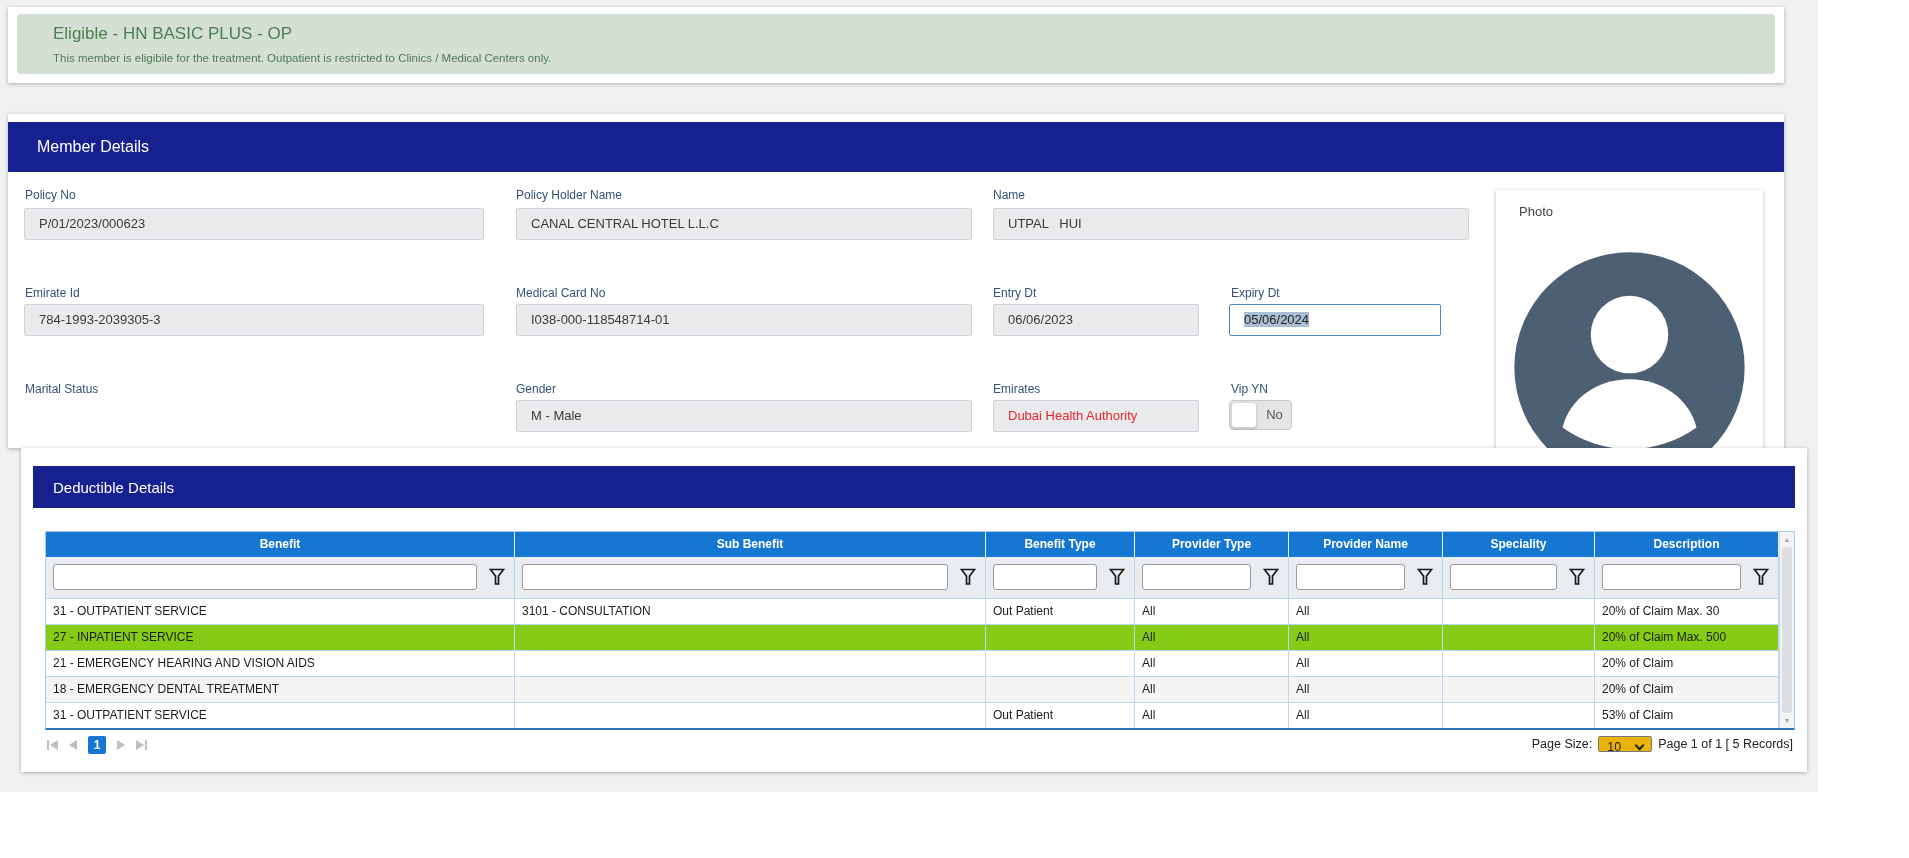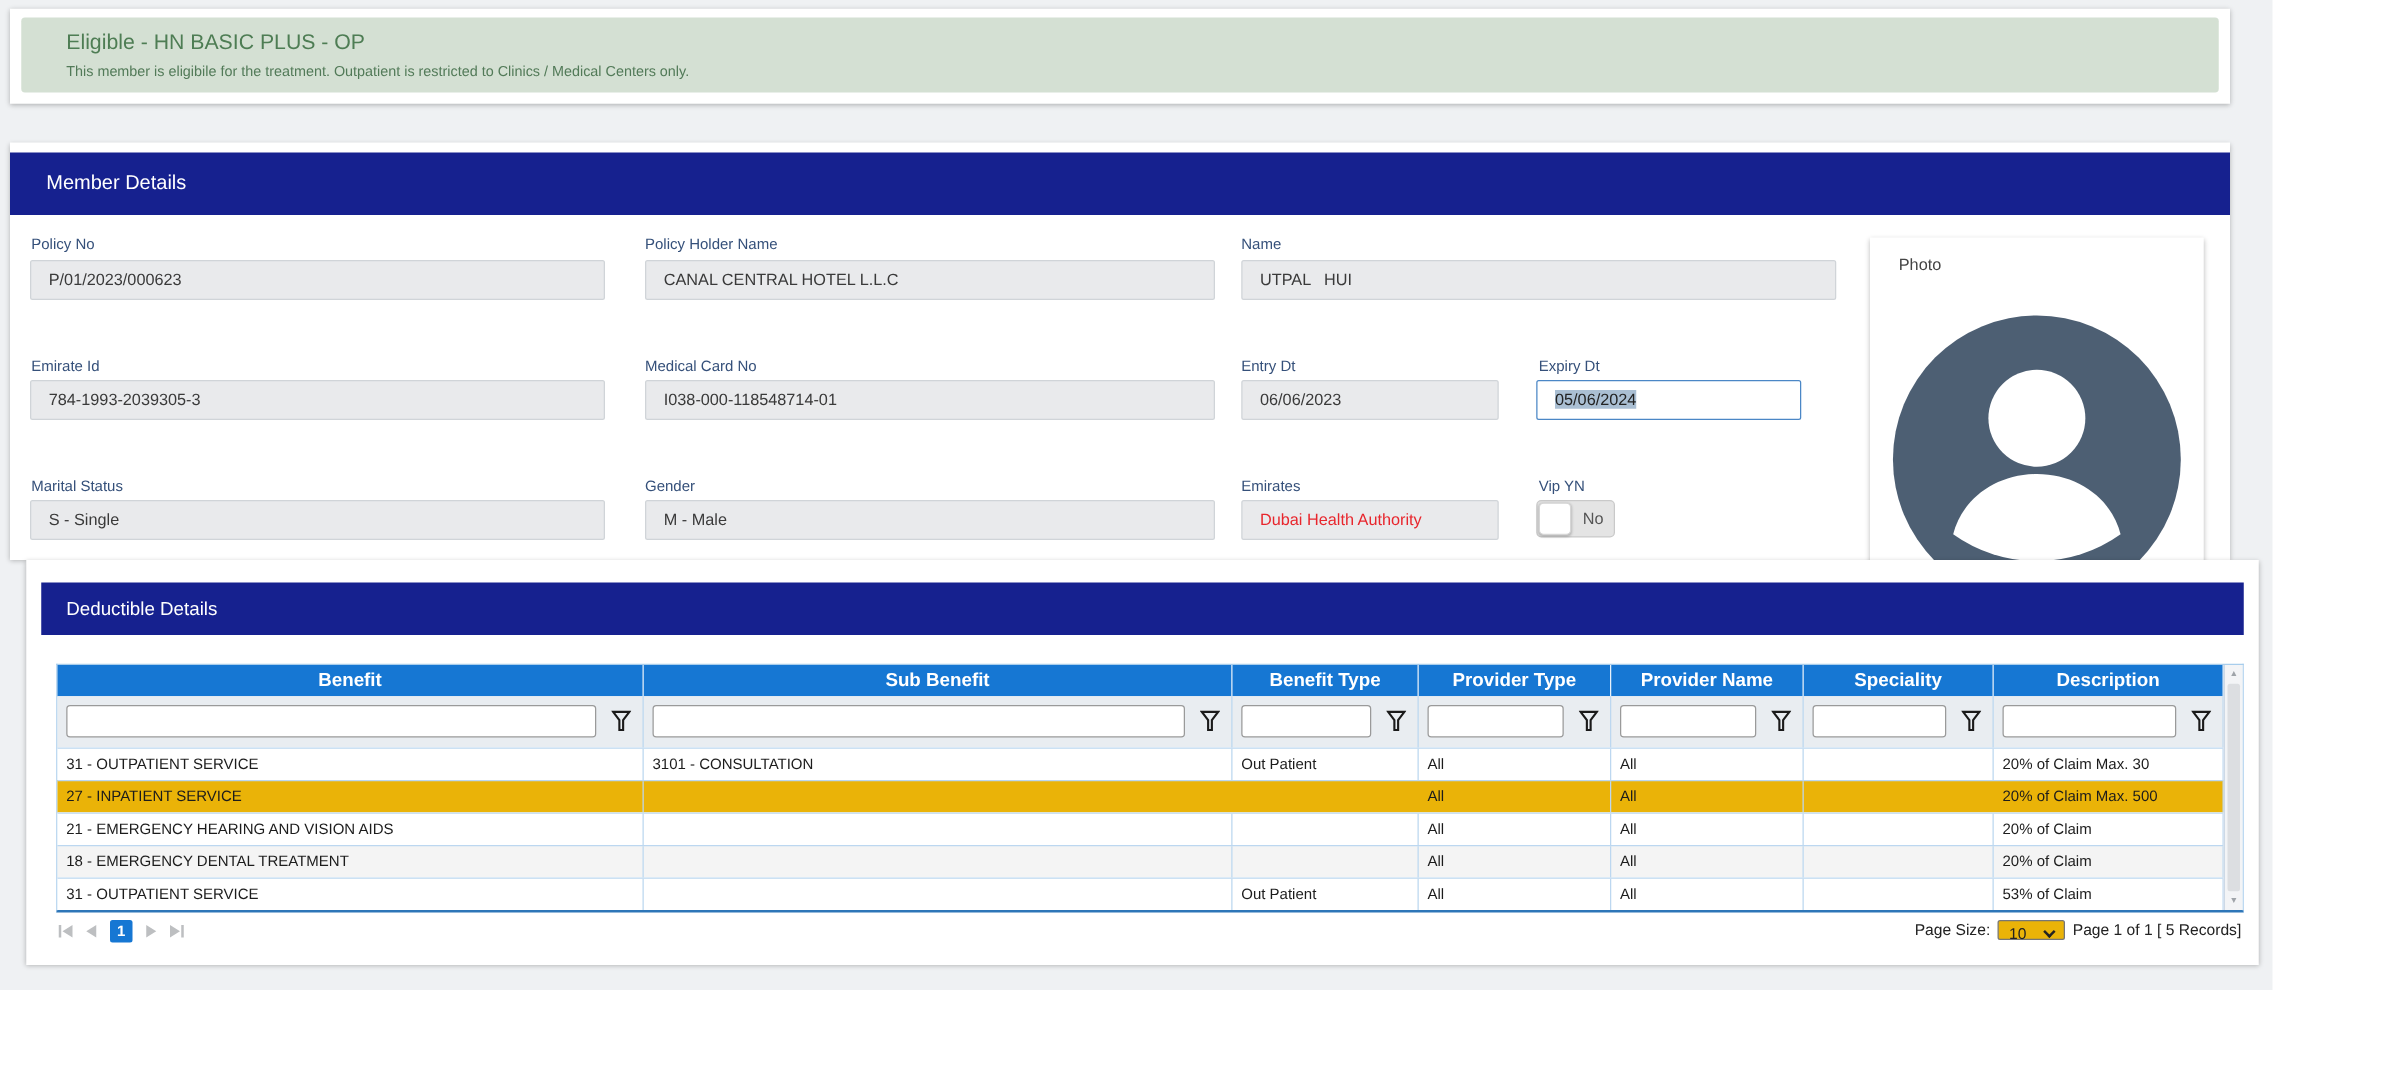--- a/index.html
+++ b/index.html
@@ -41,32 +41,32 @@
   .photo-label { position:absolute; left:23px; top:14px; font-size:13px; color:#444; }
   .avatar { position:absolute; left:16px; top:60px; width:235px; height:235px; }
 
   
   .ded-card { left:21px; top:448px; width:1786px; height:324px; z-index:2; }
   .ded-header { left:12px; width:1762px; top:18px; height:42px; font-size:15px; padding-left:20px; }
 
   .grid { position:absolute; left:24px; top:83px; width:1750px; border:1px solid #a8cdec;
     border-bottom:2px solid #2e76b8; padding-right:15px; background:#fff; }
   .ghead { display:flex; height:25px; background:#1677d3; }
-  .ghead .cell { color:#fff; font-size:15px; font-weight:bold; text-align:center;
+  .ghead .cell { color:#fff; font-size:12px; font-weight:bold; text-align:center;
     line-height:25px; border-right:1px solid #e8f1fa; overflow:hidden; }
   .gfilter { display:flex; height:41px; background:#e9edf1; }
   .gfilter .cell { position:relative; border-right:1px solid #bcd7f0; }
   .gfilter input { position:absolute; left:7px; top:7px; height:26px; width:calc(100% - 44px);
     border:1px solid #9a9a9a; border-radius:3px; background:#fff; font-size:12px; padding:0 5px; }
   .funnel { position:absolute; right:9px; top:11px; }
   .grow { display:flex; height:26px; border-top:1px solid #bcd7f0; background:#fff; }
   .grow .cell { font-size:12px; color:#1c1c1c; line-height:25px; padding-left:7px;
     border-right:1px solid #bcd7f0; overflow:hidden; white-space:nowrap; }
   .grow.alt { background:#f4f4f4; }
-  .grow.selected { background:#eab308;align-items:flex-end; }
+  .grow.selected { background:#84cc16; }
   .c0{width:469px}.c1{width:471px}.c2{width:149px}.c3{width:154px}.c4{width:154px}.c5{width:152px}.c6{width:184px}
 
   .vscroll { position:absolute; right:0; top:0; width:15px; height:100%;
     background:#f3f4f6; border-left:1px solid #cdd9e6; }
   .sb-arrow { position:absolute; left:0; right:0; text-align:center; font-size:7px; color:#9fa4a9; }
   .sb-up { top:4px; } .sb-down { bottom:4px; }
   .sb-thumb { position:absolute; left:2px; right:2px; top:15px; bottom:15px;
     background:#dcdee1; border-radius:2px; }
 
   
@@ -127,21 +127,20 @@
   <div class="fl" style="left:25px;top:286px">Emirate Id</div>
   <div class="fv" style="left:24px;top:304px;width:460px">784-1993-2039305-3</div>
   <div class="fl" style="left:516px;top:286px">Medical Card No</div>
   <div class="fv" style="left:516px;top:304px;width:456px">I038-000-118548714-01</div>
   <div class="fl" style="left:993px;top:286px">Entry Dt</div>
   <div class="fv" style="left:993px;top:304px;width:206px">06/06/2023</div>
   <div class="fl" style="left:1231px;top:286px">Expiry Dt</div>
   <div class="fv active" style="left:1229px;top:304px;width:212px"><span class="sel-text">05/06/2024</span></div>
 
   <div class="fl" style="left:25px;top:382px">Marital Status</div>
-  <div class="fv" style="left:24px;top:400px;width:460px">S - Single</div>
   <div class="fl" style="left:516px;top:382px">Gender</div>
   <div class="fv" style="left:516px;top:400px;width:456px">M - Male</div>
   <div class="fl" style="left:993px;top:382px">Emirates</div>
   <div class="fv red" style="left:993px;top:400px;width:206px">Dubai Health Authority</div>
   <div class="fl" style="left:1231px;top:382px">Vip YN</div>
   <div class="toggle" style="left:1229px;top:400px">
     <div class="knob"></div>
     <div class="toggle-label">No</div>
   </div>
 

